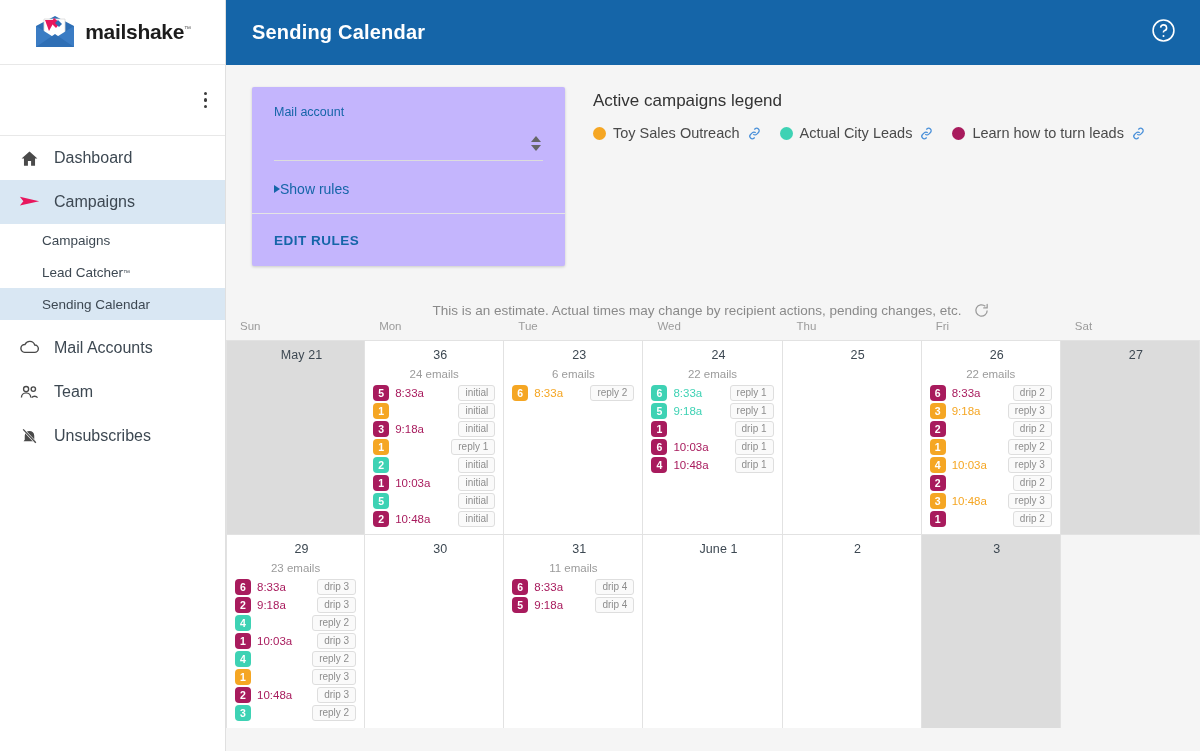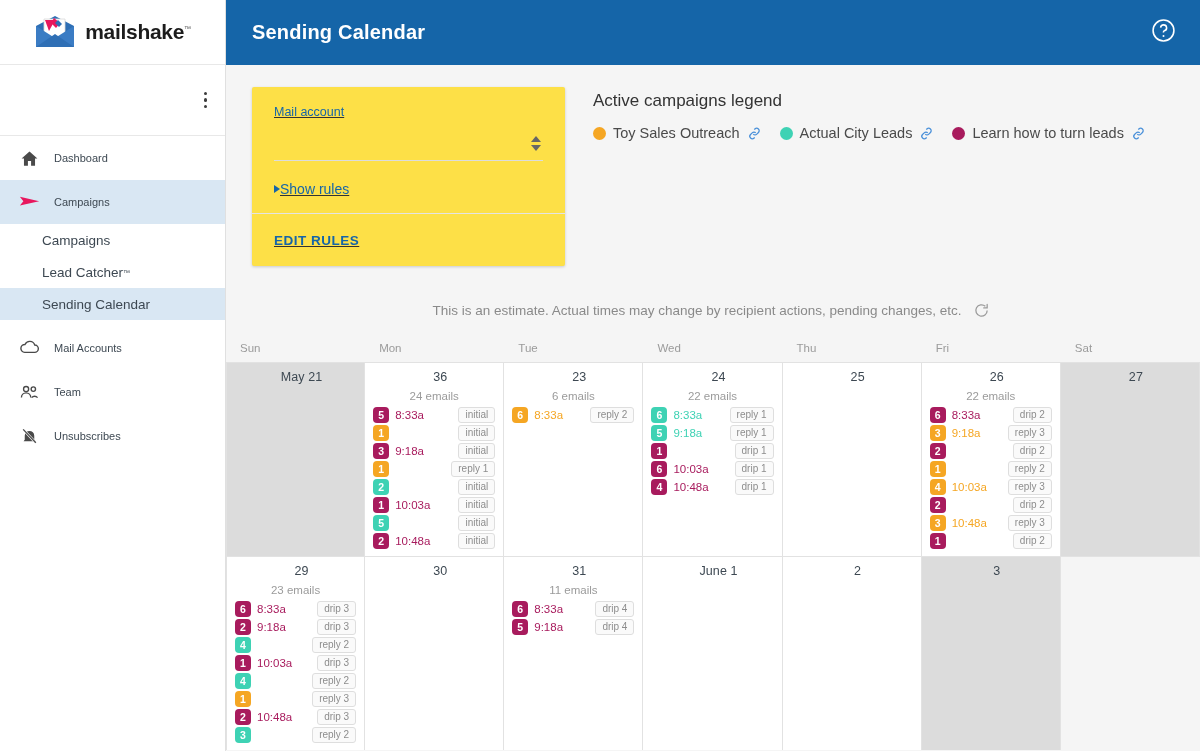--- a/index.html
+++ b/index.html
@@ -40,21 +40,21 @@
     border-bottom: 1px solid #e8e8e8;
     display: flex; align-items: center; justify-content: flex-end;
     padding-right: 12px;
   }
   .kebab { display: flex; flex-direction: column; gap: 3px; padding: 6px; cursor: pointer; }
   .kebab i { width: 3.5px; height: 3.5px; background: #3c3c3c; border-radius: 50%; display:block; }
 
   .nav-item {
     height: 44px; display: flex; align-items: center;
     padding-left: 18px; gap: 14px; cursor: pointer;
-    font-size: 11px; color: #3d4852;
+    font-size: 16px; color: #3d4852;
   }
   .nav-item.active { background: #d9e7f3; }
   .nav-item .nav-ico { width: 22px; height: 22px; display:flex; align-items:center; justify-content:center; }
   .nav-sub {
     height: 32px; display: flex; align-items: center;
     padding-left: 42px; font-size: 13.5px; color: #3d4852; cursor: pointer;
   }
   .nav-sub.active { background: #d9e7f3; }
   .nav-sub .tm { font-size: 7px; vertical-align: super; }
   .nav-gap-top { margin-top: 6px; }
@@ -67,24 +67,23 @@
     padding: 0 24px 0 26px;
     justify-content: space-between;
   }
   .topbar-title { color: #fff; font-size: 20px; font-weight: bold; letter-spacing: .2px; }
   .help-icon { cursor: pointer; }
 
   .upper {
     display: flex; padding: 22px 0 0 26px; gap: 28px;
   }
   .rules-card {
-    width: 313px; background: #fde047;
+    width: 313px; background: #c4b5fd;
     box-shadow: 0 1px 3px rgba(0,0,0,.18);
     border-radius: 2px;
-    text-decoration: underline;
   }
   .rules-card-body { padding: 18px 22px 16px 22px; }
   .field-label { font-size: 12.5px; color: #1565a8; margin-bottom: 16px; }
   .select-line {
     position: relative; border-bottom: 1px solid #dcdcdc;
     height: 26px; cursor: pointer;
   }
   .spinner { position: absolute; right: 2px; top: 1px; display:flex; flex-direction:column; gap:3px; }
   .spinner .up, .spinner .dn { width:0;height:0;border-left:5px solid transparent;border-right:5px solid transparent; }
   .spinner .up { border-bottom: 6px solid #666; }
@@ -110,21 +109,21 @@
   .link-ico { cursor: pointer; display:flex; align-items:center; }
 
   
   .estimate {
     text-align: center; font-size: 13.5px; color: #8a8a8a;
     margin-top: 36px; display:flex; align-items:center; justify-content:center; gap:11px;
     padding-right: 4px;
   }
   .refresh-btn { cursor: pointer; display:flex; }
 
-  .calendar { margin-top: 23px; width: 974px; }
+  .calendar { margin-top: 1px; width: 974px; }
   .cal-head { display: grid; grid-template-columns: repeat(7, 1fr); }
   .cal-head div {
     font-size: 11.5px; color: #9b9b9b; padding: 0 0 8px 14px;
   }
   .cal-row {
     display: grid; grid-template-columns: repeat(7, 1fr);
     border-top: 1px solid #e2e2e2;
   }
   .cal-cell {
     background: #fff; border-right: 1px solid #e2e2e2;

